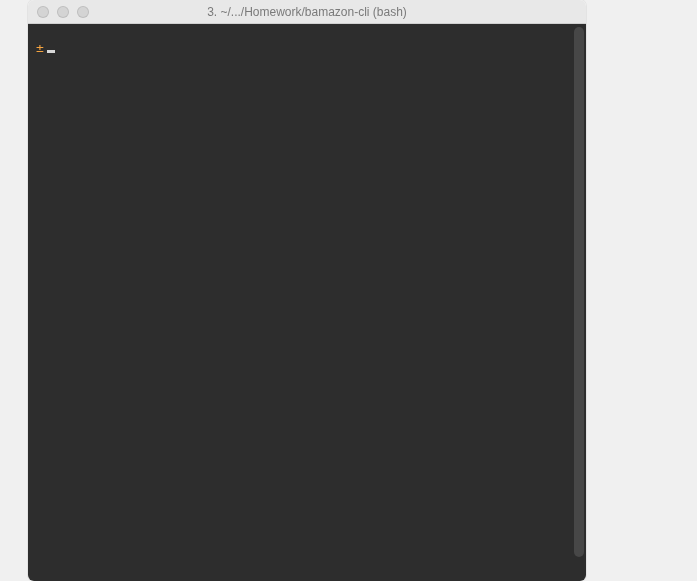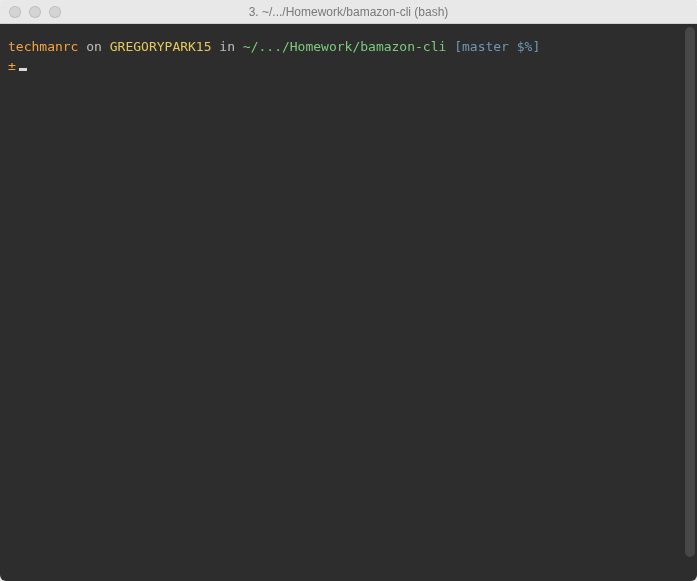--- a/index.html
+++ b/index.html
@@ -8,28 +8,29 @@
       box-sizing: border-box;
     }
     body {
       width: 697px;
       height: 581px;
       background: #f0f0f0;
       font-family: "Menlo", "Monaco", "Consolas", monospace;
       overflow: hidden;
     }
     .window {
-      width: 697px;
+      width: 558px;
       height: 581px;
       background: #fff;
       border-radius: 6px;
       overflow: hidden;
       display: flex;
       flex-direction: column;
       box-shadow: 0 0 0 1px rgba(0,0,0,0.05);
+      margin-left: 28px;
     }
     .titlebar {
       height: 24px;
       background: #e8e8e8;
       border-bottom: 1px solid #d0d0d0;
       display: flex;
       align-items: center;
       position: relative;
       flex-shrink: 0;
     }
@@ -102,17 +103,16 @@
 <div class="window">
   <div class="titlebar">
     <div class="traffic-lights">
       <div class="traffic-light"></div>
       <div class="traffic-light"></div>
       <div class="traffic-light"></div>
     </div>
     <div class="title">3. ~/.../Homework/bamazon-cli (bash)</div>
   </div>
   <div class="terminal">
-    <div class="prompt-line"><span class="c-user">techmanrc</span><span class="c-dim"> on </span><span class="c-host">GREGORYPARK15</span><span class="c-dim"> in </span><span class="c-path">~/.../Homework/bamazon-cli</span><span class="c-git"> [master $%]</span></div>
     <div class="prompt-line line2"><span class="c-sym">±</span><span class="cursor"></span></div>
     <div class="scrollbar-thumb"></div>
   </div>
 </div>
 
 </body></html>

